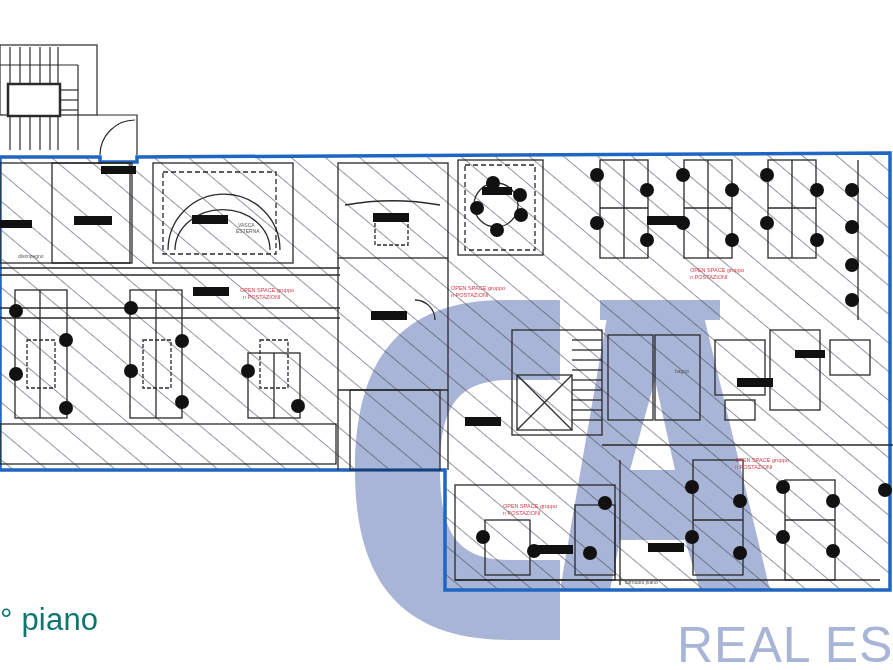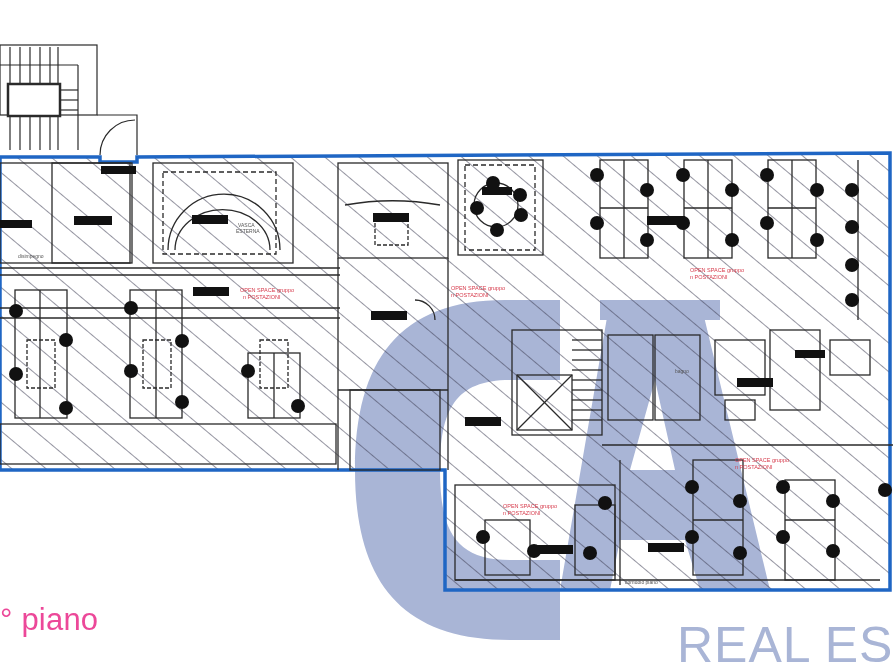--- a/index.html
+++ b/index.html
@@ -1,18 +1,18 @@
 <!DOCTYPE html>
 <html><head>
 <meta charset="utf-8">
 <style>
   html, body { margin: 0; padding: 0; background: #ffffff; }
   body { width: 893px; height: 670px; position: relative; overflow: hidden; font-family: "Liberation Sans", sans-serif; }
   #plan { position: absolute; left: 0; top: 0; width: 893px; height: 670px; }
-  .caption { position: absolute; left: 0; top: 602px; font-size: 31px; color: #ec4899; letter-spacing: 0.2px; }
+  .caption { position: absolute; left: 0; top: 602px; font-size: 31px; color: #0f766e; letter-spacing: 0.2px; }
   .brand { position: absolute; left: 677px; top: 616px; font-size: 50px; color: #a9b5d6; letter-spacing: 1px; white-space: nowrap; }
   .lbl-red { font-family: "Liberation Sans", sans-serif; font-size: 5.5px; fill: #d6394a; }
   .lbl-gray { font-family: "Liberation Sans", sans-serif; font-size: 5px; fill: #555; }
 </style>
 </head>
 <body>
 
 <svg id="plan" viewBox="0 0 893 670" xmlns="http://www.w3.org/2000/svg">
   <defs>
     <pattern id="hatch" patternUnits="userSpaceOnUse" width="22" height="22" patternTransform="rotate(-50)">

